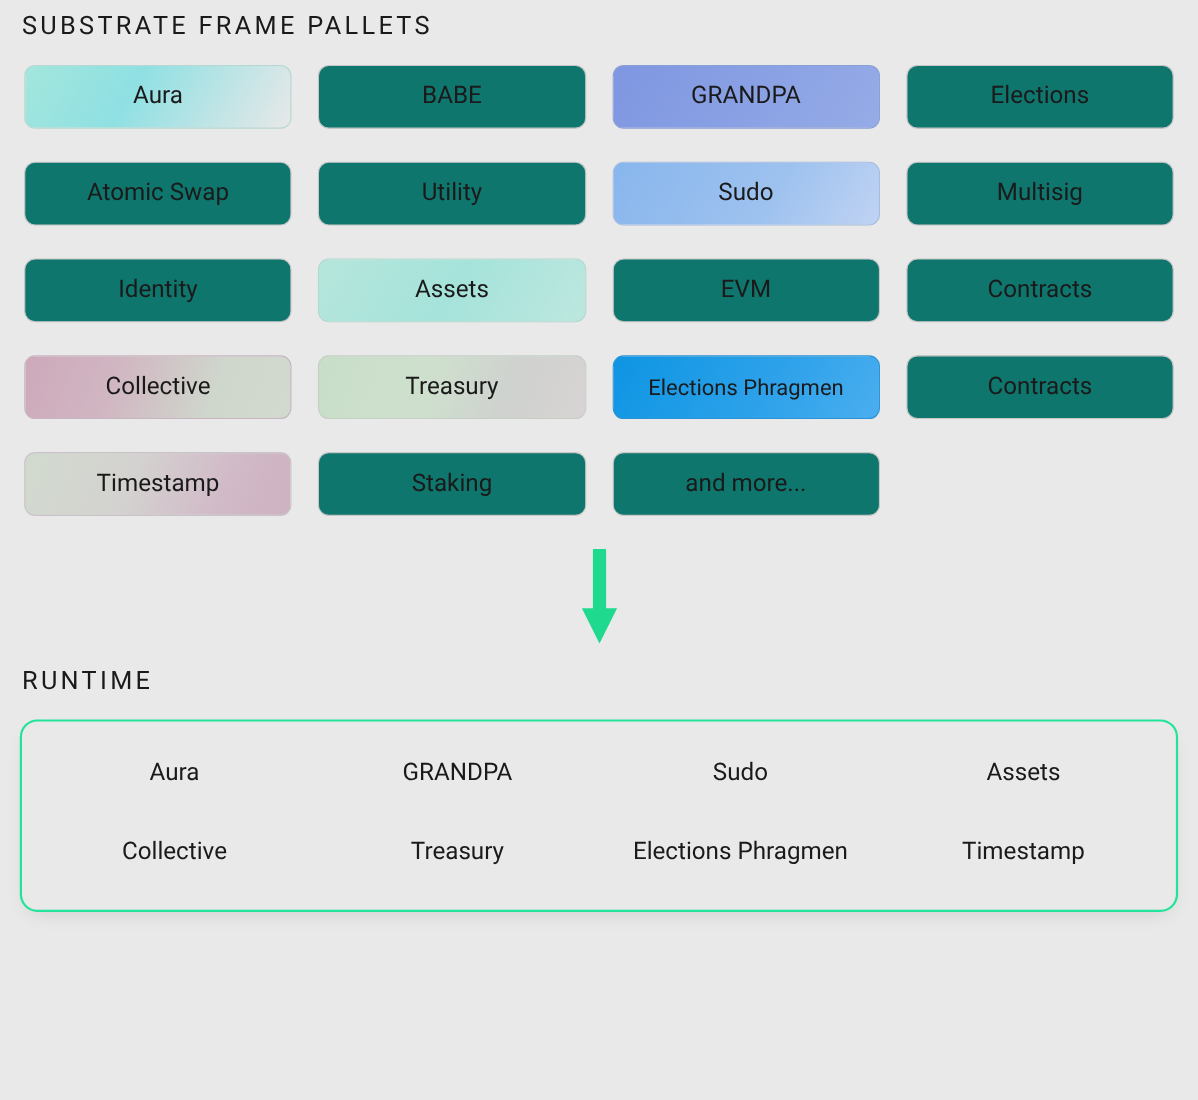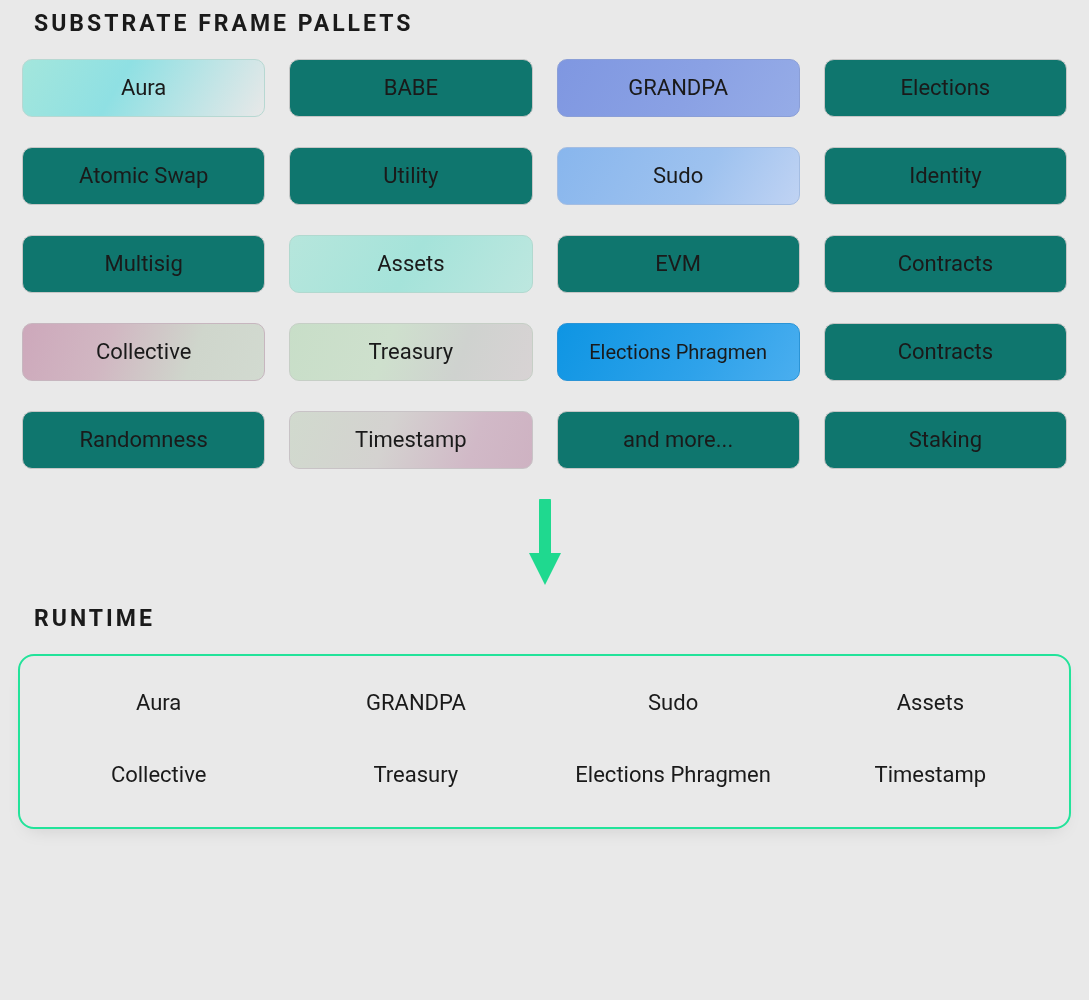--- a/index.html
+++ b/index.html
@@ -6,25 +6,25 @@
   body {
     background: #e9e9e9;
     font-family: -apple-system, BlinkMacSystemFont, "Segoe UI", Roboto, sans-serif;
     width: 1089px;
     height: 1000px;
     padding: 10px 18px;
     color: #1a1a1a;
   }
   .section-title {
     font-size: 23px;
-    font-weight: 700;
+    font-weight: 400;
     letter-spacing: 3px;
     text-transform: uppercase;
     margin-bottom: 22px;
-    margin-left: 16px;
+    margin-left: 2px;
   }
   .pallets-grid {
     display: grid;
     grid-template-columns: repeat(4, 1fr);
     gap: 30px 24px;
     margin-bottom: 30px;
     padding: 0 4px;
   }
   .pallet-card {
     height: 58px;
@@ -111,36 +111,35 @@
 
 <div class="pallets-grid">
   <div class="pallet-card g-aura">Aura</div>
   <div class="pallet-card">BABE</div>
   <div class="pallet-card g-grandpa">GRANDPA</div>
   <div class="pallet-card">Elections</div>
 
   <div class="pallet-card">Atomic Swap</div>
   <div class="pallet-card">Utility</div>
   <div class="pallet-card g-sudo">Sudo</div>
+  <div class="pallet-card">Multisig</div>
+
   <div class="pallet-card">Identity</div>
-
-  <div class="pallet-card">Multisig</div>
   <div class="pallet-card g-assets">Assets</div>
   <div class="pallet-card">EVM</div>
   <div class="pallet-card">Contracts</div>
 
   <div class="pallet-card g-collective">Collective</div>
   <div class="pallet-card g-treasury">Treasury</div>
   <div class="pallet-card g-elections-phragmen multiline">Elections Phragmen</div>
   <div class="pallet-card">Contracts</div>
 
-  <div class="pallet-card">Randomness</div>
   <div class="pallet-card g-timestamp">Timestamp</div>
+  <div class="pallet-card">Staking</div>
   <div class="pallet-card">and more...</div>
-  <div class="pallet-card">Staking</div>
 </div>
 
 <div class="arrow-wrap">
   <svg width="36" height="88" viewBox="0 0 36 88">
     <line x1="18" y1="2" x2="18" y2="58" stroke="#1fd98f" stroke-width="12" stroke-linecap="round"></line>
     <polygon points="18,86 2,54 34,54" fill="#1fd98f"></polygon>
   </svg>
 </div>
 
 <div class="section-title">RUNTIME</div>

